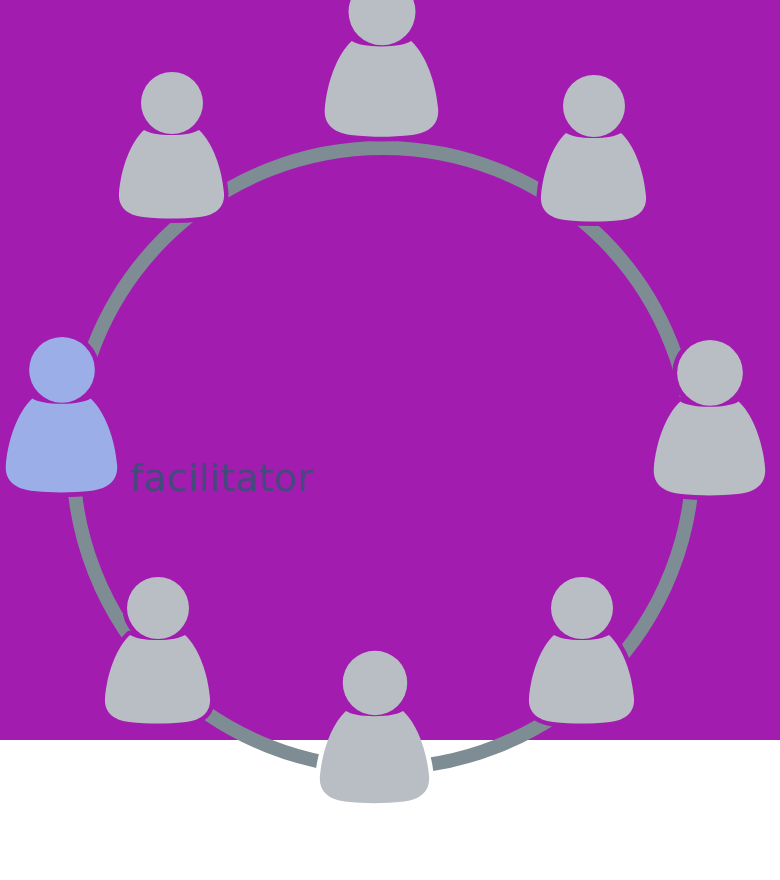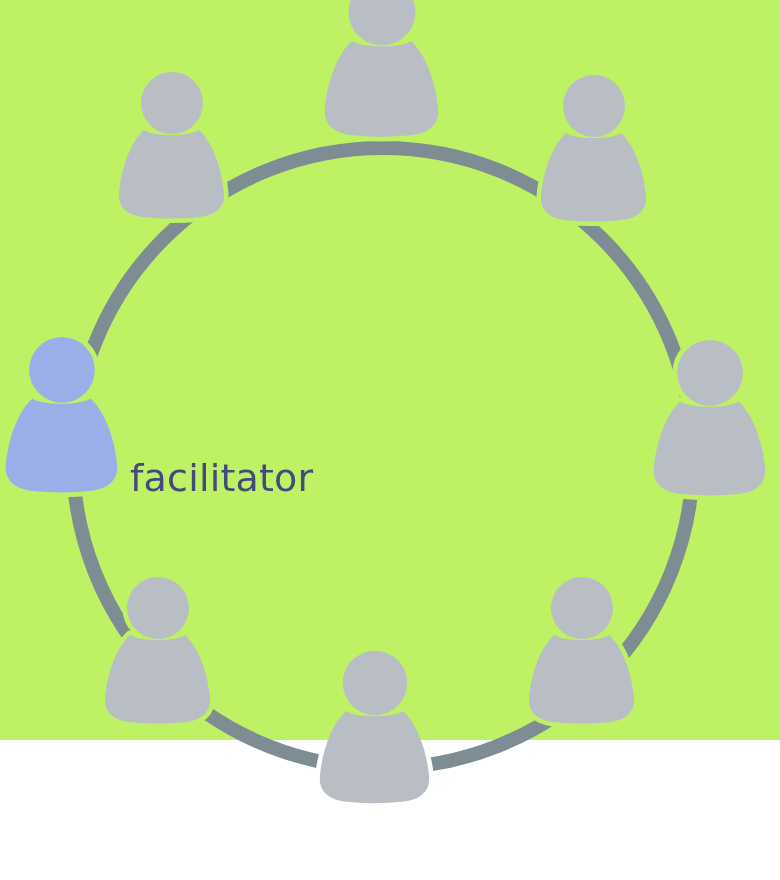--- a/index.html
+++ b/index.html
@@ -10,21 +10,21 @@
   body {
     width: 780px;
     height: 880px;
     overflow: hidden;
     font-family: "DejaVu Sans", sans-serif;
   }
   #stage {
     position: relative;
     width: 780px;
     height: 740px;
-    background: #bef264;
+    background: #a21caf;
   }
   #diagram-svg {
     position: absolute;
     left: 0;
     top: 0;
     width: 780px;
     height: 880px;
     display: block;
   }
   .facilitator-label {

